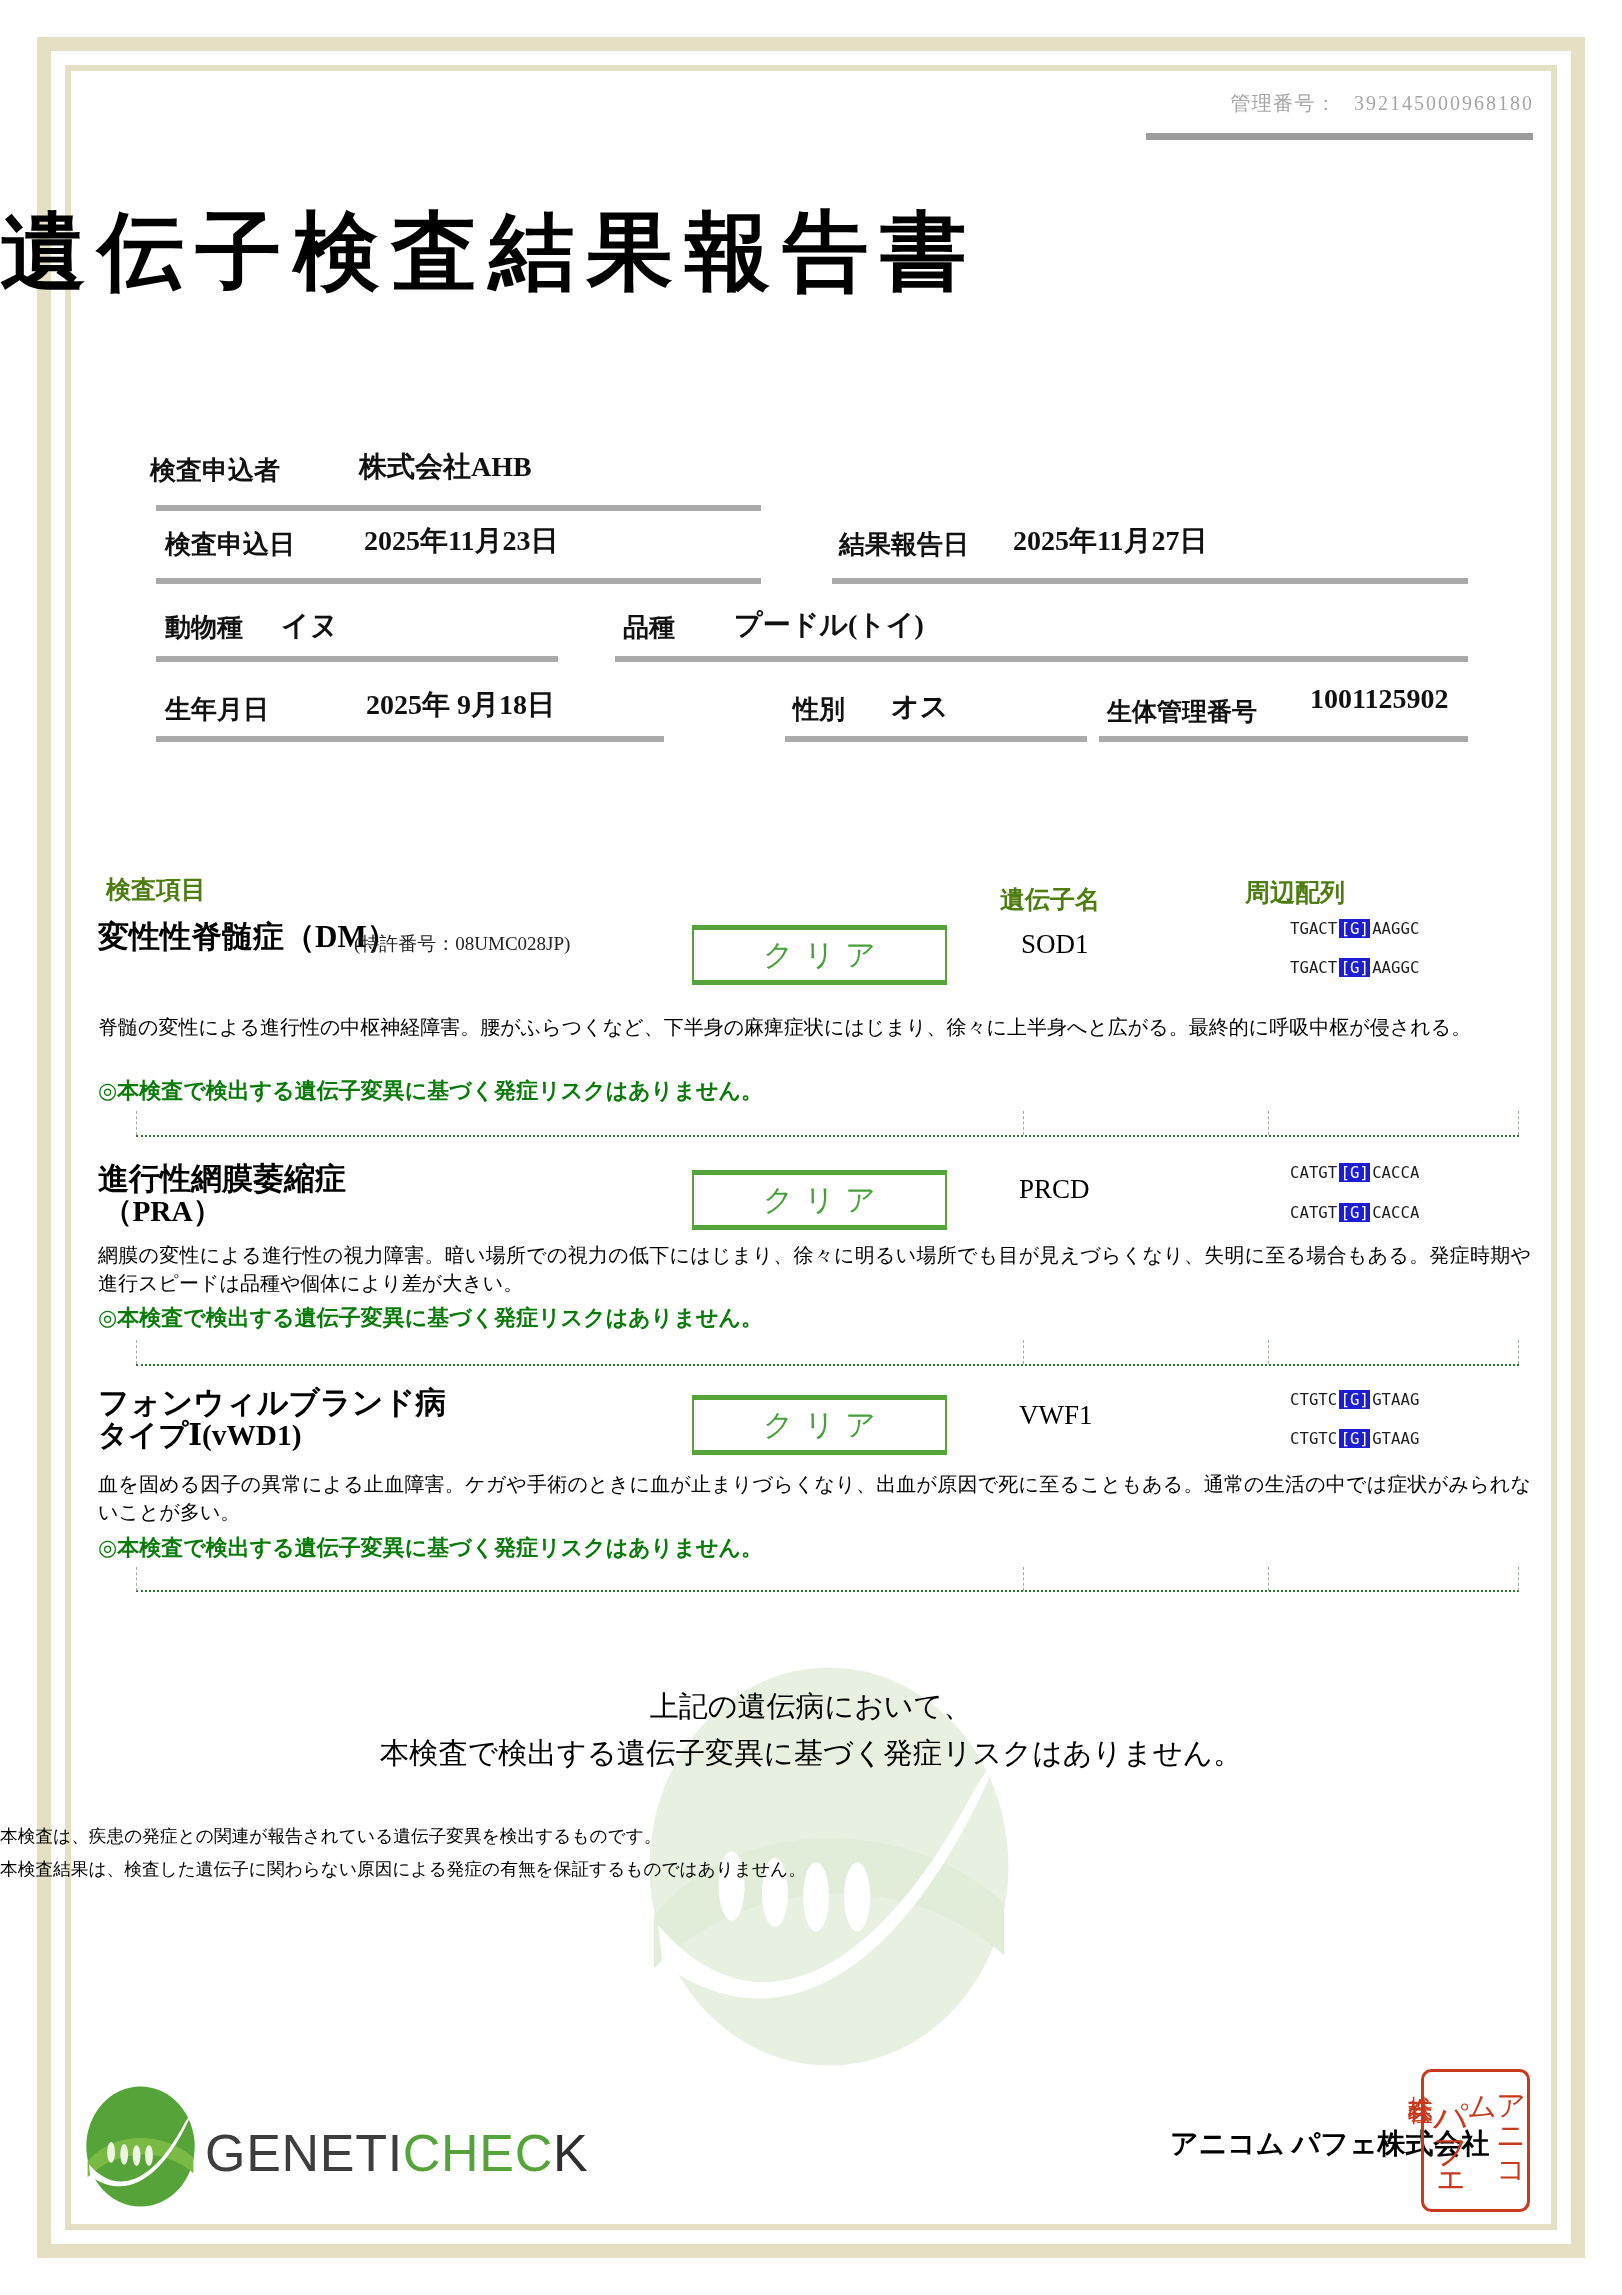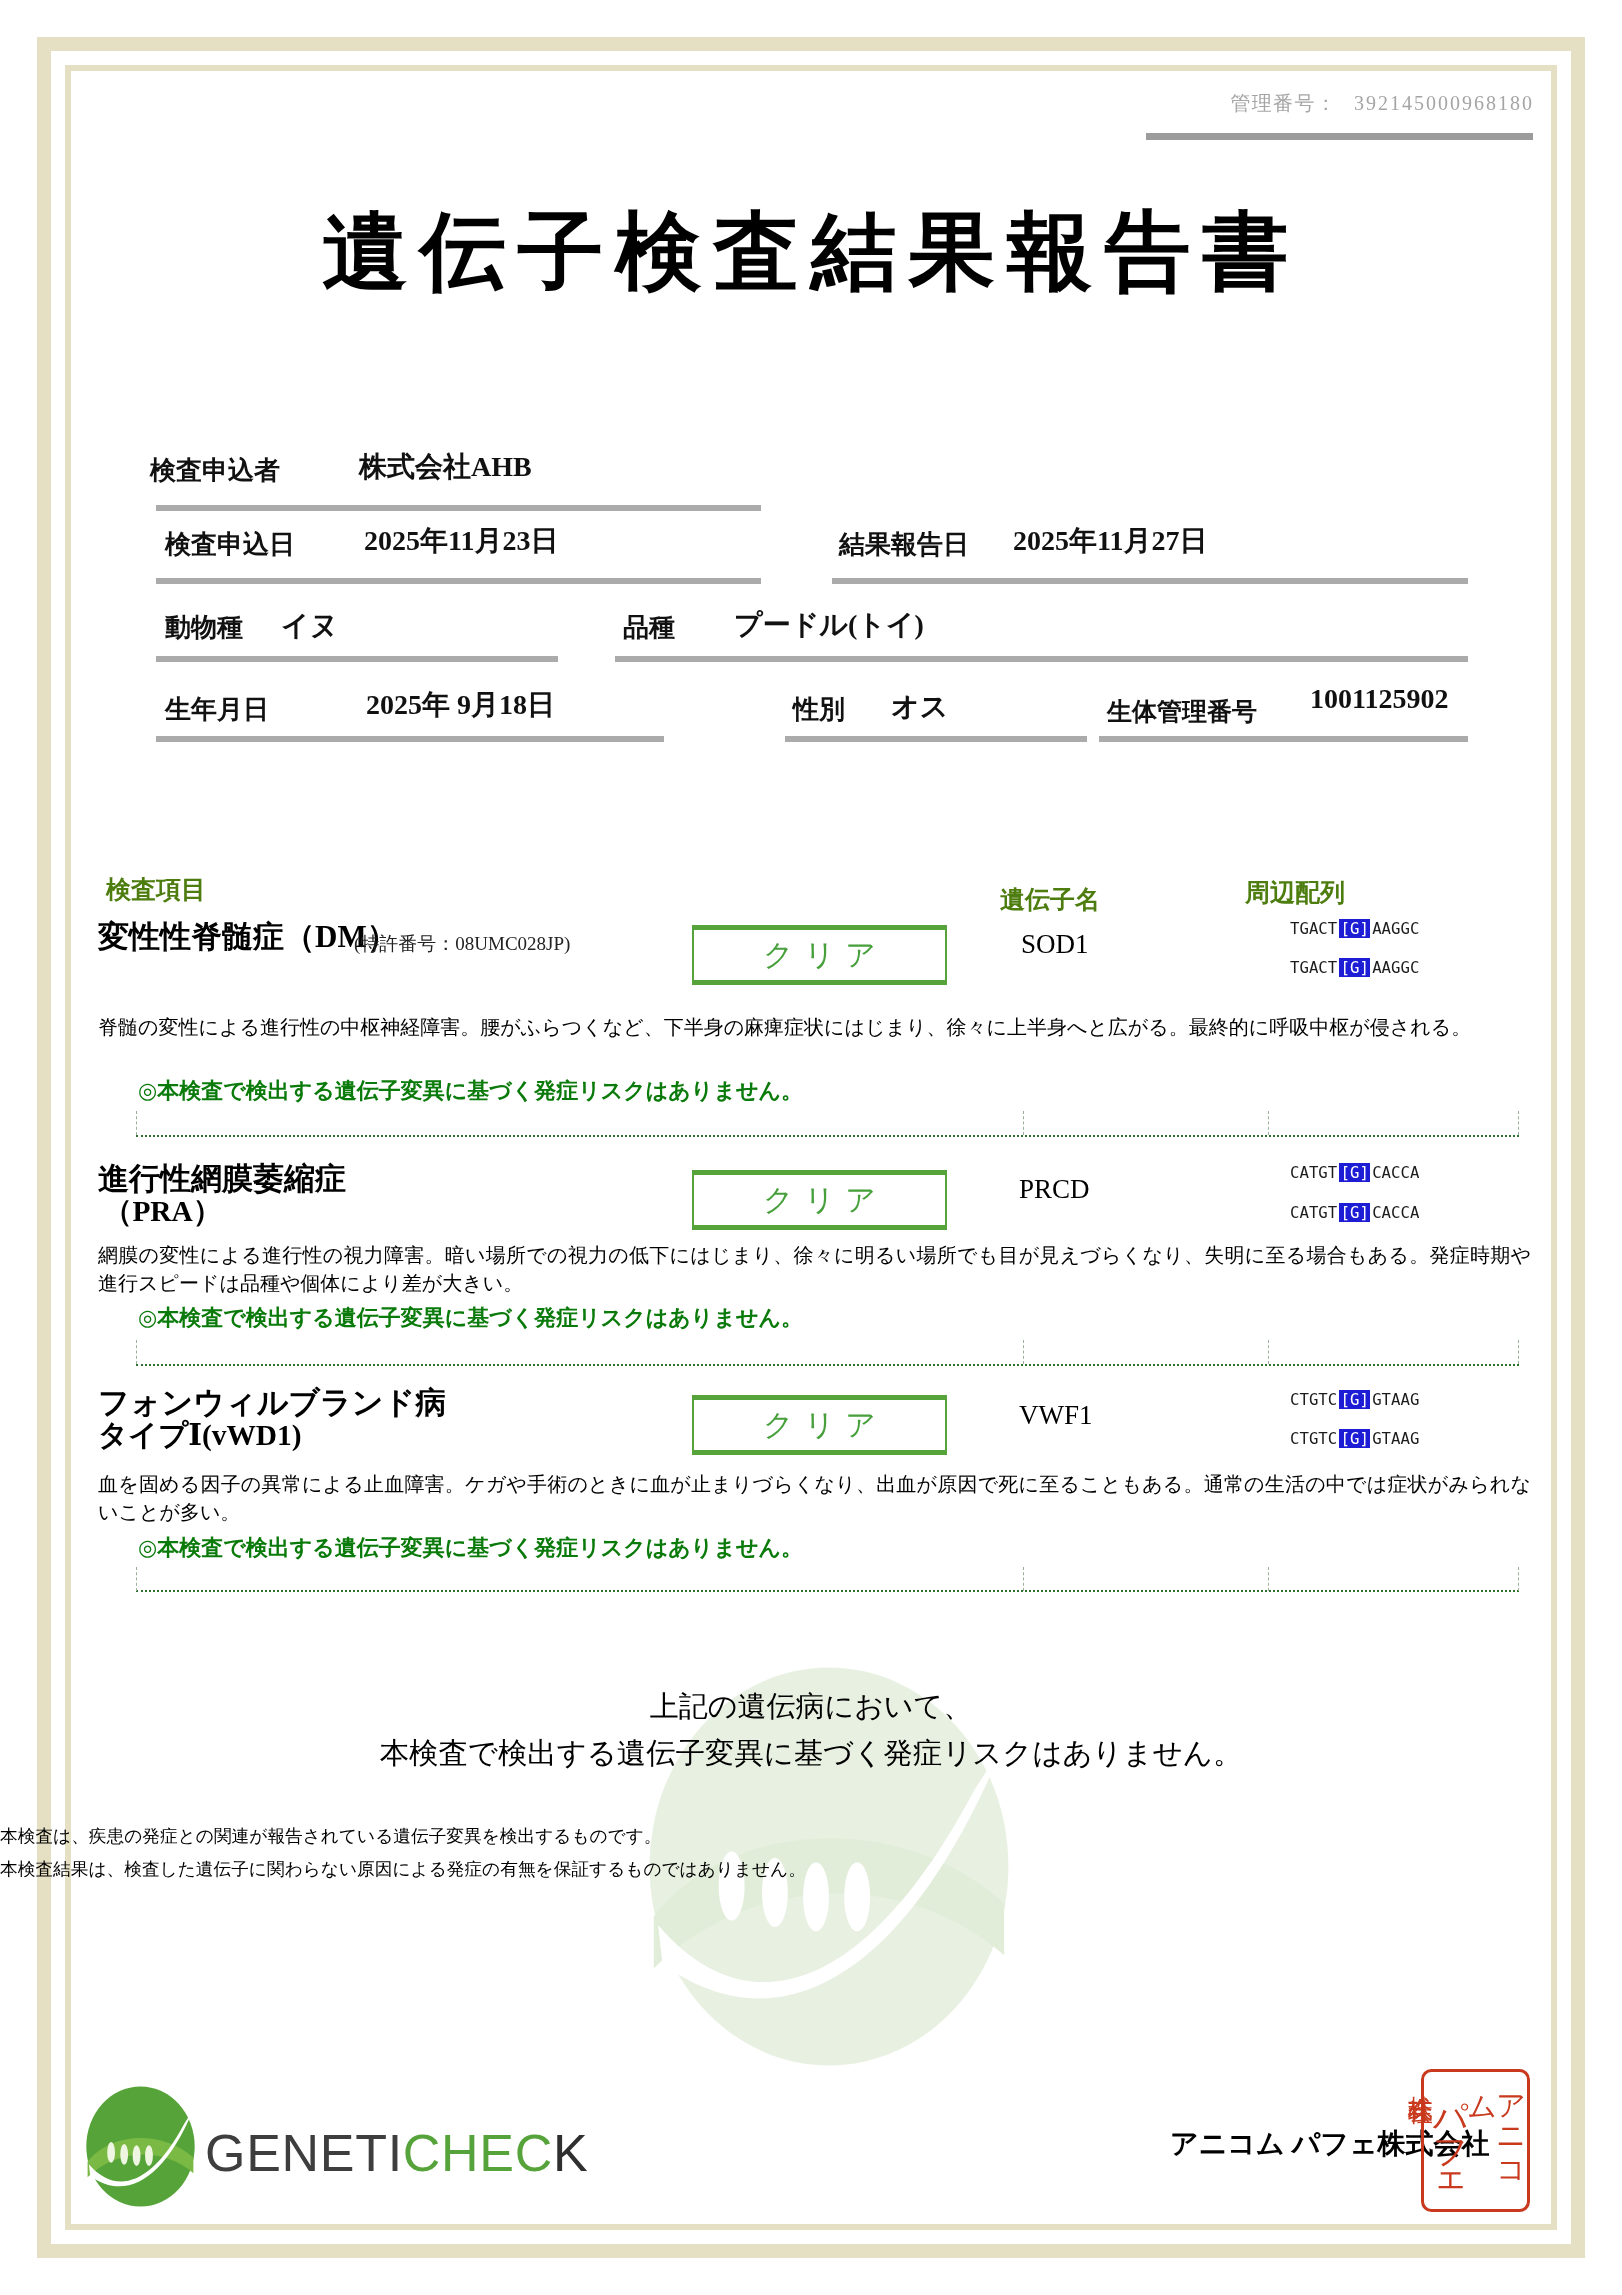--- a/index.html
+++ b/index.html
@@ -9,41 +9,41 @@
 
   
   .frame-outer{position:absolute;inset:37px;border:14.4px solid #e5dfc3;pointer-events:none;}
   .frame-inner{position:absolute;inset:65px;border:6.5px solid #e5dfc3;pointer-events:none;}
 
   
   .mgmt{position:absolute;top:90px;left:1145px;width:389px;text-align:right;
         color:#a5a5a5;font-size:20px;letter-spacing:1.3px;white-space:nowrap;}
   .mgmt .num{margin-left:17px;letter-spacing:2px;}
   .mgmt-bar{position:absolute;left:1146px;top:133px;width:387px;height:6.5px;background:#9c9c9c;}
-  .doc-title{position:absolute;left:0;top:194px;width:1622px;text-align:center;
+  .doc-title{position:absolute;left:0;top:194px;width:1622px;
              font-size:86px;font-weight:bold;letter-spacing:11.8px;color:#000;}
 
   
   .ilabel{position:absolute;font-size:26px;font-weight:bold;white-space:nowrap;}
   .ivalue{position:absolute;font-size:28px;font-weight:600;white-space:nowrap;}
   .bar{position:absolute;height:5.9px;background:#ababab;}
 
   
   .ghead{position:absolute;color:#4d7c0f;font-size:25px;font-weight:bold;white-space:nowrap;margin-top:7px;}
   .disease{position:absolute;font-size:31px;font-weight:bold;white-space:nowrap;color:#000;}
   .patent{position:absolute;font-size:19px;color:#222;white-space:nowrap;}
   .clear-btn{position:absolute;width:255px;height:60px;border:2.6px solid #57a33b;
              border-top-width:5.9px;border-bottom-width:5.9px;background:#fff;
              display:flex;align-items:center;justify-content:center;
              color:#47a03c;font-size:30px;letter-spacing:10.5px;padding-left:10.5px;box-sizing:border-box;}
   .gene{position:absolute;font-size:27px;color:#000;white-space:nowrap;}
   .seq{position:absolute;font-family:"DejaVu Sans Mono",monospace;font-size:15.7px;color:#1c1c1c;white-space:nowrap;}
   .seq .var{background:#1d1dd6;color:#ffffff;padding:0 1.3px;margin:0 2px;}
   .desc{position:absolute;width:1433px;font-size:20px;line-height:1.42;color:#000;text-align:justify;}
-  .risk{position:absolute;color:#0a7a0a;font-weight:bold;font-size:22px;white-space:nowrap;margin-left:40px;}
+  .risk{position:absolute;color:#0a7a0a;font-weight:bold;font-size:22px;white-space:nowrap;}
   .divider{position:absolute;border-top:2.6px dotted #2f6f2f;width:1383px;left:136px;}
   .tick{position:absolute;width:0;height:23.6px;border-left:1.3px dashed #9ab09a;}
 
   
   .sum1{position:absolute;left:0;top:1687px;width:1622px;text-align:center;font-size:29px;color:#000;}
   .sum2{position:absolute;left:0;top:1734px;width:1622px;text-align:center;font-size:29.4px;color:#000;}
   .note{position:absolute;left:0;width:1622px;text-align:left;font-size:17.7px;color:#000;}
   .watermark{position:absolute;left:628px;top:1661px;width:402px;height:411px;opacity:0.5;}
 
   

